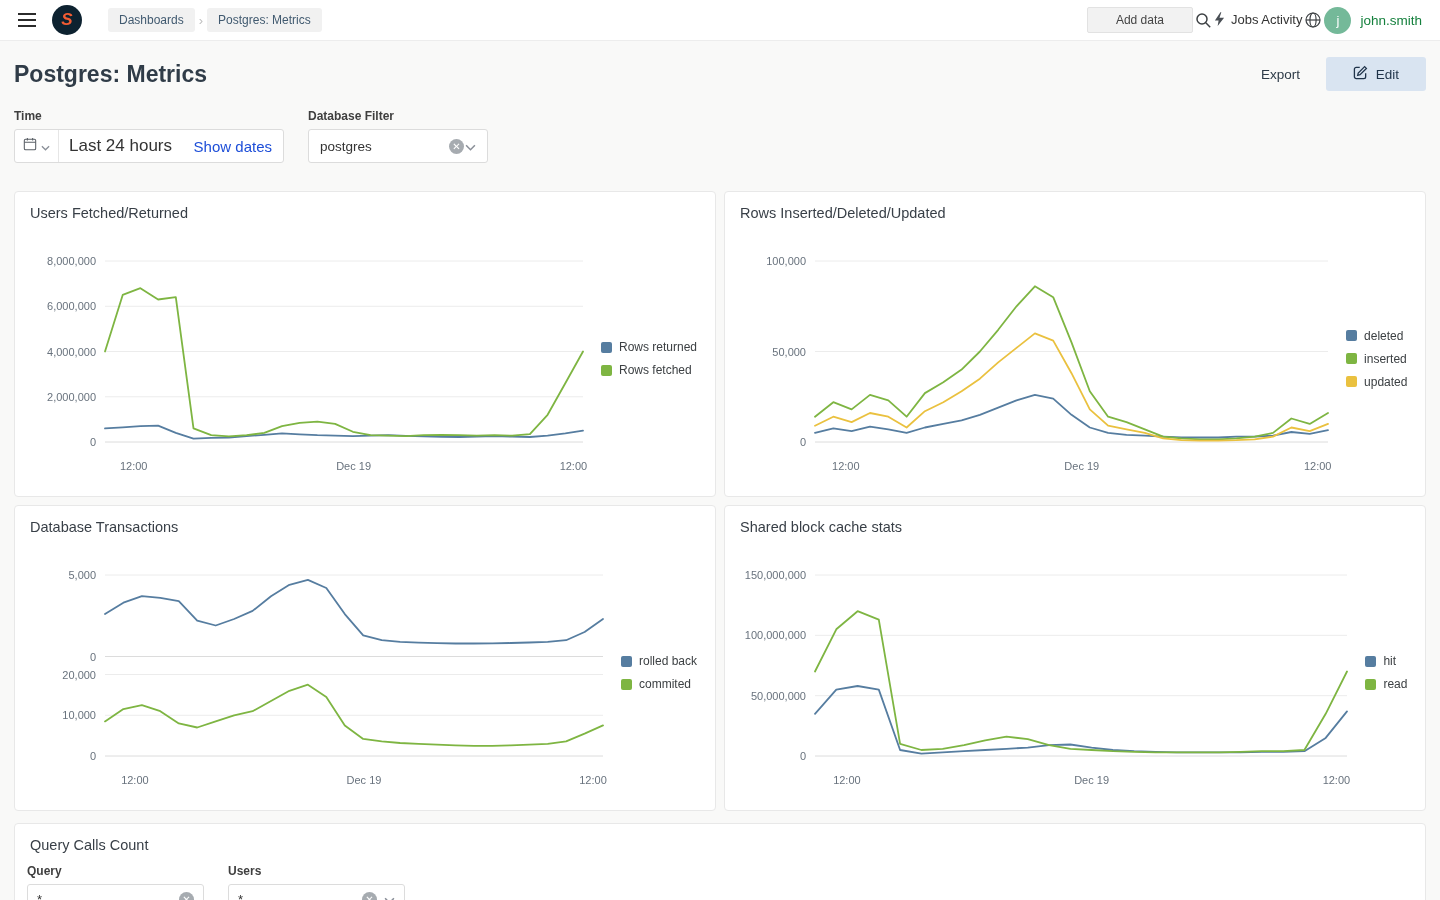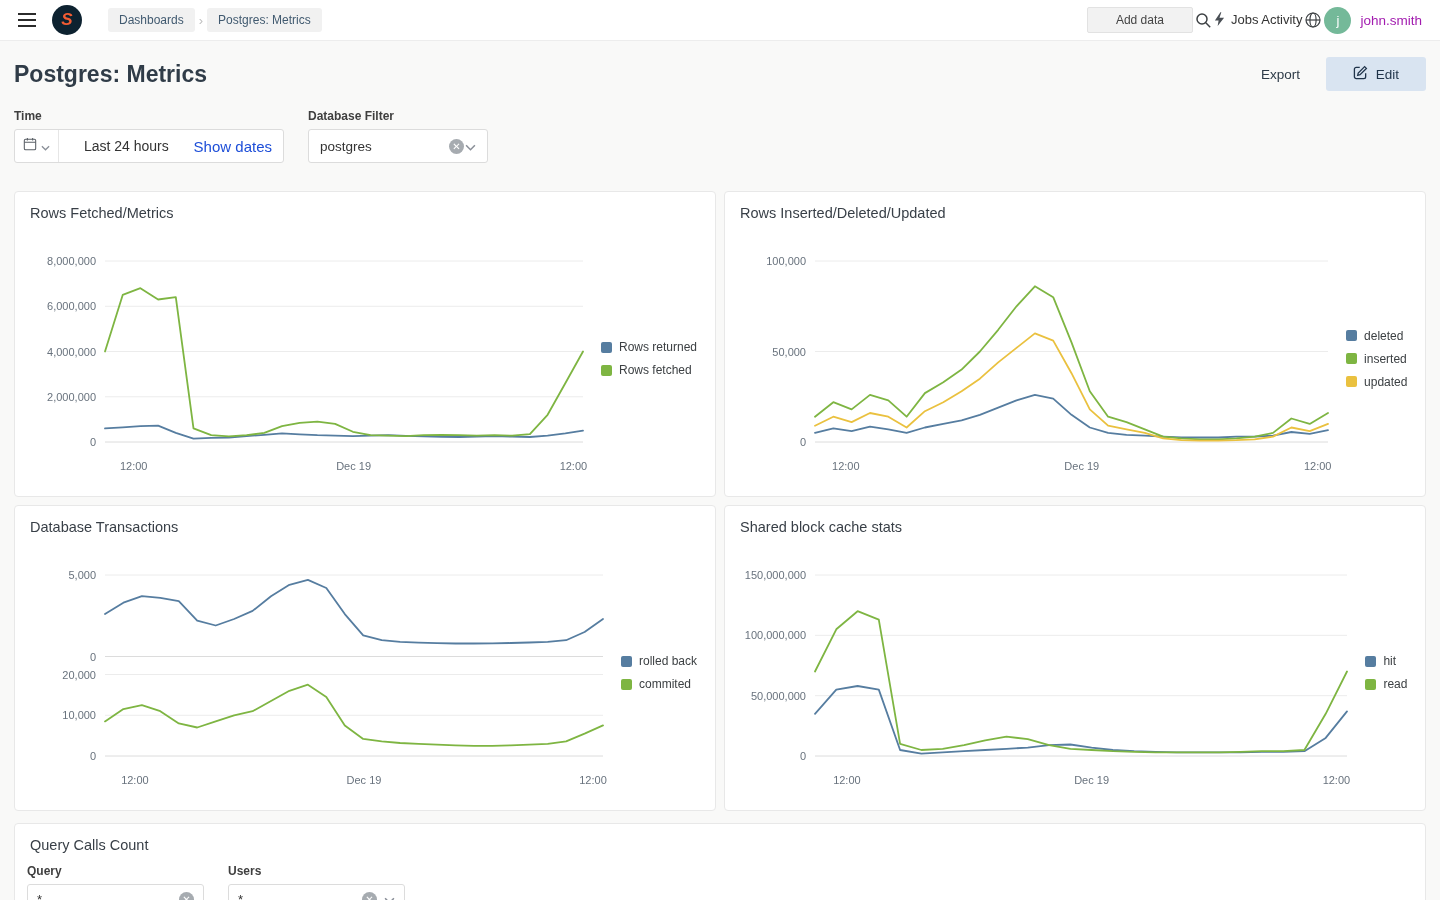--- a/index.html
+++ b/index.html
@@ -15,36 +15,36 @@
   .logo{width:30px;height:30px;border-radius:50%;background:#0d2230;color:#f25c33;font-weight:bold;font-size:17px;display:flex;align-items:center;justify-content:center;font-style:italic;}
   .breadcrumb{display:flex;align-items:center;gap:4px;margin-left:14px;}
   .crumb{background:#f1f1f1;border-radius:3px;padding:5px 11px;font-size:12px;color:#415a70;cursor:pointer;}
   .crumb-sep{color:#c0c0c0;font-size:13px;}
   .topbar-right{display:flex;align-items:center;gap:2px;}
   .add-data{border:1px solid #e2e2e2;background:#f2f2f2;border-radius:2px;font-size:12px;color:#444;padding:5px 28px;cursor:pointer;font-family:inherit;}
   .icon-btn{display:flex;align-items:center;cursor:pointer;}
   .jobs{display:flex;gap:6px;font-size:13px;color:#333;cursor:pointer;}
   .user{display:flex;align-items:center;gap:9px;cursor:pointer;}
   .avatar{width:27px;height:27px;border-radius:50%;background:#74b999;color:#fff;font-size:13px;display:flex;align-items:center;justify-content:center;}
-  .username{font-size:13.5px;color:#a21caf;}
+  .username{font-size:13.5px;color:#15803d;}
   
   .content{padding:0 14px;}
   .page-header{margin-top:16px;display:flex;align-items:center;justify-content:space-between;}
   .page-title{font-size:23px;font-weight:bold;color:#303c48;}
   .page-actions{display:flex;align-items:center;gap:26px;}
   .export{background:none;border:none;font-size:13.5px;color:#2e3b48;cursor:pointer;font-family:inherit;}
   .edit{background:#d9e4f1;border:none;border-radius:3px;height:34px;width:100px;display:flex;align-items:center;justify-content:center;gap:8px;font-size:13.5px;color:#1f3349;cursor:pointer;font-family:inherit;}
   
   .filters{margin-top:18px;display:flex;gap:24px;}
   .filter-group{display:flex;flex-direction:column;gap:6px;}
   .filter-label{font-size:12px;font-weight:600;color:#3f3f3f;}
   .control{height:34px;background:#fff;border:1px solid #dcdcdc;border-radius:3px;display:flex;align-items:center;cursor:pointer;}
   .time-picker{width:270px;}
   .tp-left{display:flex;align-items:center;gap:4px;padding:0 8px;height:100%;border-right:1px solid #e6e6e6;}
-  .tp-value{flex:1;padding:0 10px;font-size:14px;color:#333;text-align:center;}
+  .tp-value{flex:1;padding:0 10px;font-size:17px;color:#333;}
   .tp-showdates{font-size:15px;color:#1d4ed8;margin-right:11px;}
   .db-select{width:180px;padding:0 11px;gap:1px;}
   .sel-value{flex:1;font-size:13.5px;color:#333;}
   .clear-circle{width:15px;height:15px;border-radius:50%;background:#a6abb0;color:#fff;font-size:10px;line-height:15px;text-align:center;display:inline-block;cursor:pointer;flex:none;}
   
   .grid{margin-top:28px;display:grid;grid-template-columns:1fr 1fr;gap:8px;}
   .panel{background:#fff;border:1px solid #e8e8e8;border-radius:4px;height:306px;display:flex;flex-direction:column;}
   .panel-title{padding:13px 15px 0;font-size:14.5px;color:#383f47;}
   .panel-body{flex:1;display:flex;min-height:0;height:calc(100% - 34px);}
   .chart{flex:1;min-width:0;height:100%;position:relative;}
@@ -153,21 +153,21 @@
           <svg width="11" height="7" viewBox="0 0 10 6" fill="none" stroke="#8a8f98" stroke-width="1.4">
               <path d="M1 1l4 4 4-4"></path>
             </svg>
         </span>
       </div>
     </div>
   </div>
 
   <div class="grid">
     <div class="panel">
-      <div class="panel-title">Rows Fetched/Metrics</div>
+      <div class="panel-title">Users Fetched/Returned</div>
       <div class="panel-body">
         <div class="chart"><svg width="584" height="275">
               <line x1="90" y1="221" x2="568" y2="221" stroke="#dcdcdc" stroke-width="1"></line>
               <text x="81" y="225" text-anchor="end">0</text>
               <line x1="90" y1="175.75" x2="568" y2="175.75" stroke="#ececec" stroke-width="1"></line>
               <text x="81" y="179.75" text-anchor="end">2,000,000</text>
               <line x1="90" y1="130.5" x2="568" y2="130.5" stroke="#ececec" stroke-width="1"></line>
               <text x="81" y="134.5" text-anchor="end">4,000,000</text>
               <line x1="90" y1="85.25" x2="568" y2="85.25" stroke="#ececec" stroke-width="1"></line>
               <text x="81" y="89.25" text-anchor="end">6,000,000</text>

